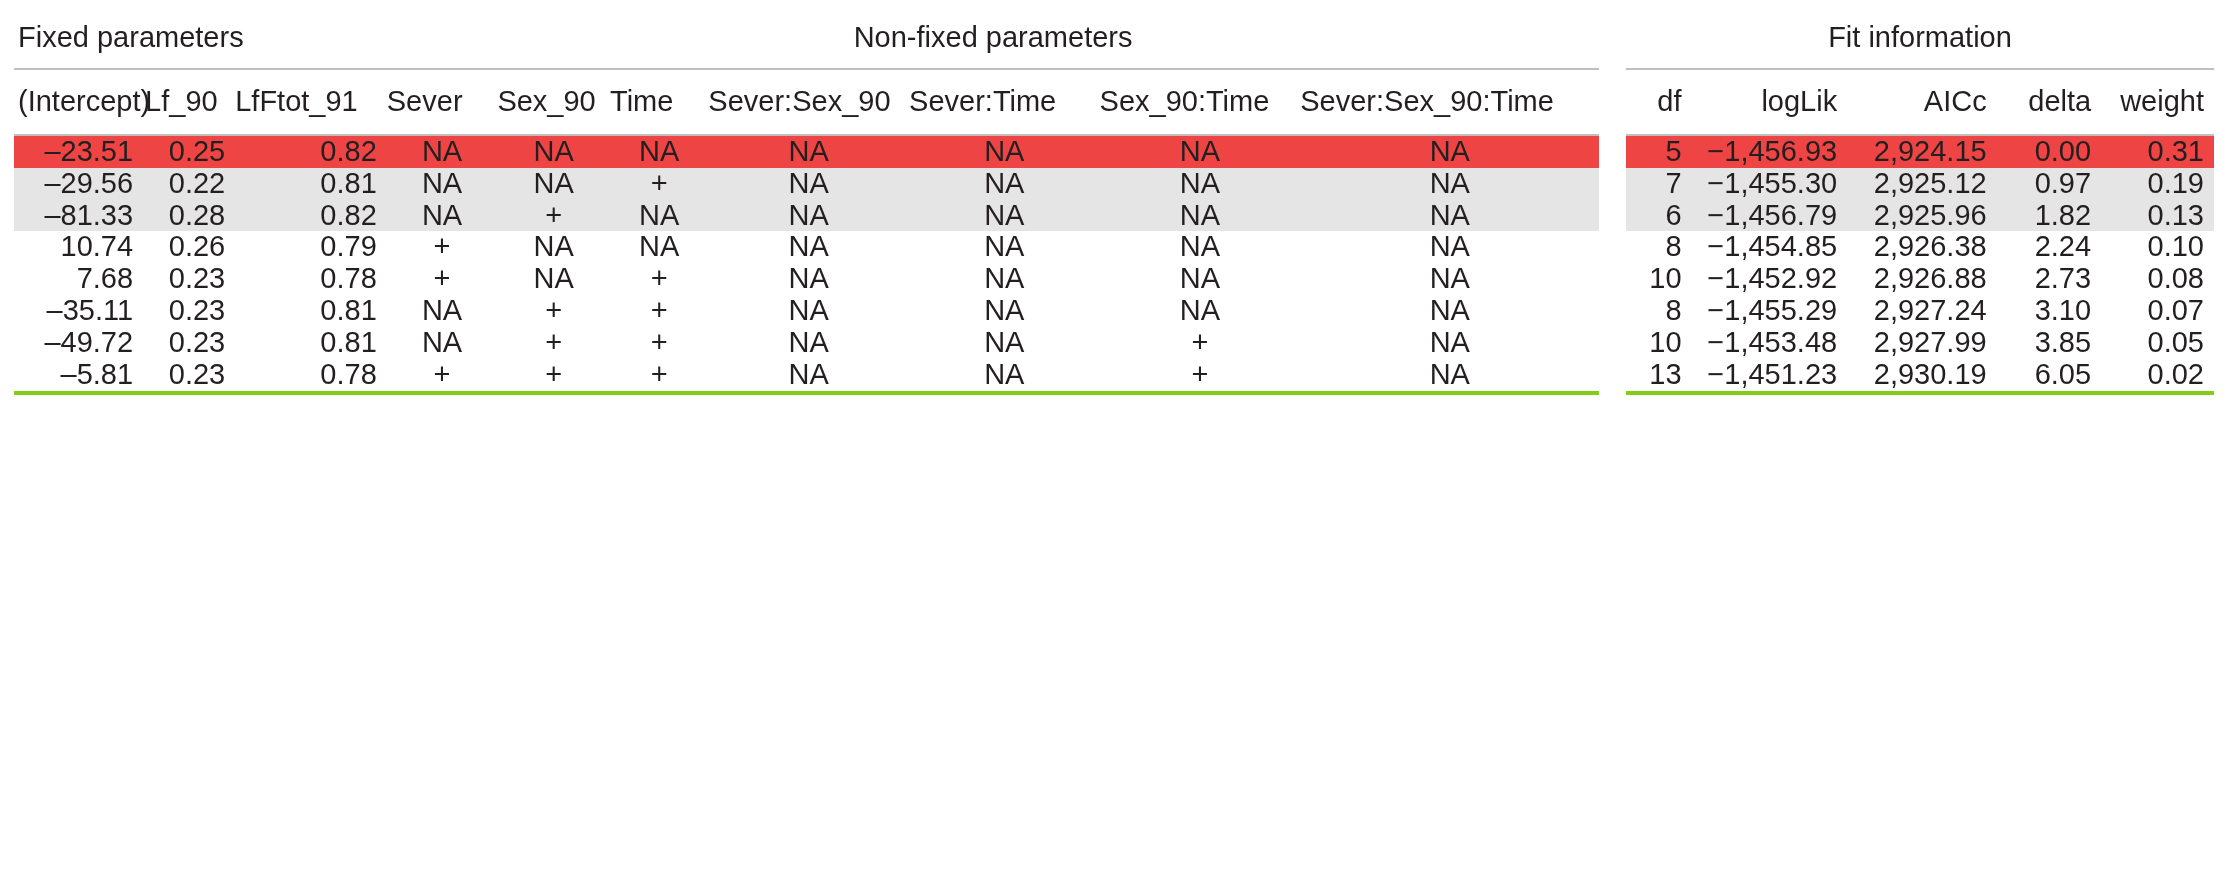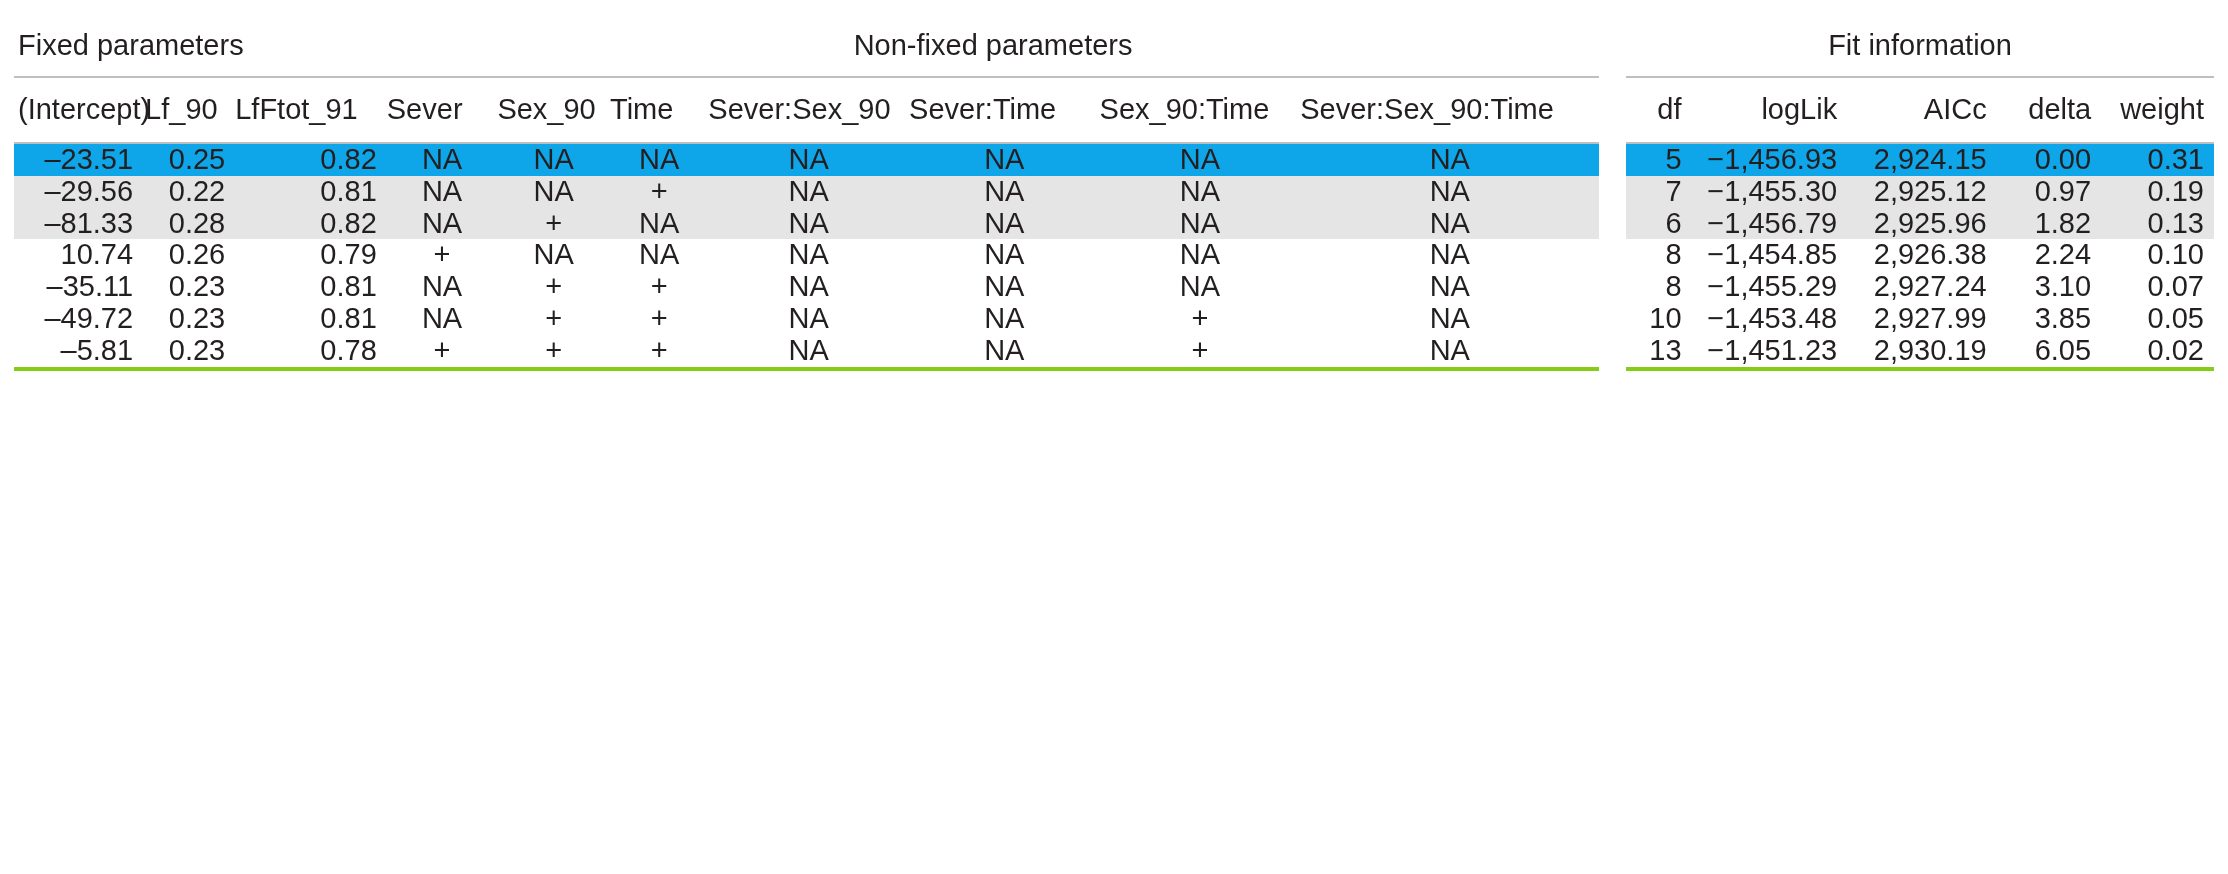--- a/index.html
+++ b/index.html
@@ -8,21 +8,21 @@
     background: #ffffff;
   }
   body {
     font-family: "Liberation Sans", sans-serif;
     color: #231f20;
     width: 2228px;
     height: 874px;
     overflow: hidden;
   }
   .table-wrap {
-    padding: 16px 14px 0 14px;
+    padding: 8px 14px 0 14px;
     box-sizing: border-box;
     width: 1796px;
   }
   table.model-table {
     border-collapse: collapse;
     width: 2200px;
     table-layout: fixed;
   }
   table.model-table th,
   table.model-table td {
@@ -71,21 +71,21 @@
   }
   tbody tr td.num {
     text-align: right;
     padding-right: 10px;
   }
   tbody tr td.first-col {
     text-align: right;
     padding-right: 12px;
   }
   tbody tr.hl-dark {
-    background: #0ea5e9;
+    background: #ef4444;
     border-radius: 12px;
   }
   tbody tr.hl-light {
     background: #e5e5e5;
   }
   tbody tr.last-row td {
     border-bottom: 4px solid #84cc16;
   }
   
   col.c-intercept { width: 128px; }
@@ -225,20 +225,38 @@
         <td>NA</td>
         <td>NA</td>
         <td class="divider-cell"></td>
         <td class="num">8</td>
         <td class="num">−1,454.85</td>
         <td class="num">2,926.38</td>
         <td class="num">2.24</td>
         <td class="num">0.10</td>
       </tr>
       <tr>
+        <td class="first-col">7.68</td>
+        <td class="num">0.23</td>
+        <td class="num">0.78</td>
+        <td>+</td>
+        <td>NA</td>
+        <td>+</td>
+        <td>NA</td>
+        <td>NA</td>
+        <td>NA</td>
+        <td>NA</td>
+        <td class="divider-cell"></td>
+        <td class="num">10</td>
+        <td class="num">−1,452.92</td>
+        <td class="num">2,926.88</td>
+        <td class="num">2.73</td>
+        <td class="num">0.08</td>
+      </tr>
+      <tr>
         <td class="first-col">–35.11</td>
         <td class="num">0.23</td>
         <td class="num">0.81</td>
         <td>NA</td>
         <td>+</td>
         <td>+</td>
         <td>NA</td>
         <td>NA</td>
         <td>NA</td>
         <td>NA</td>

